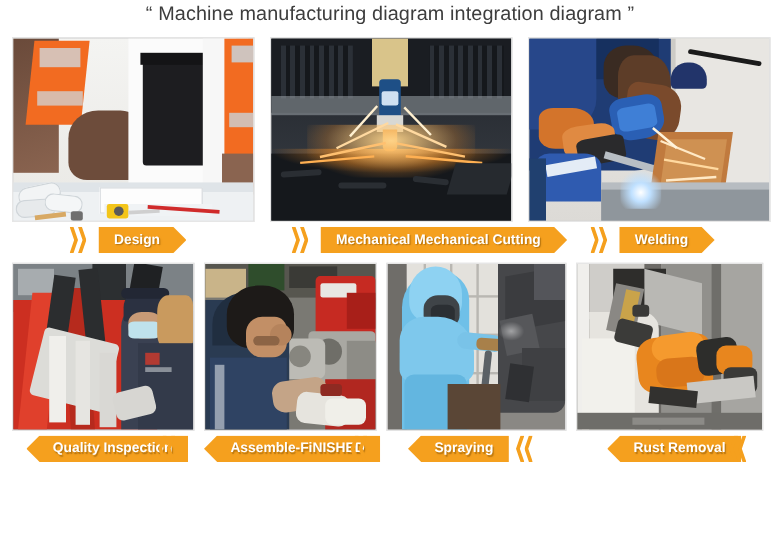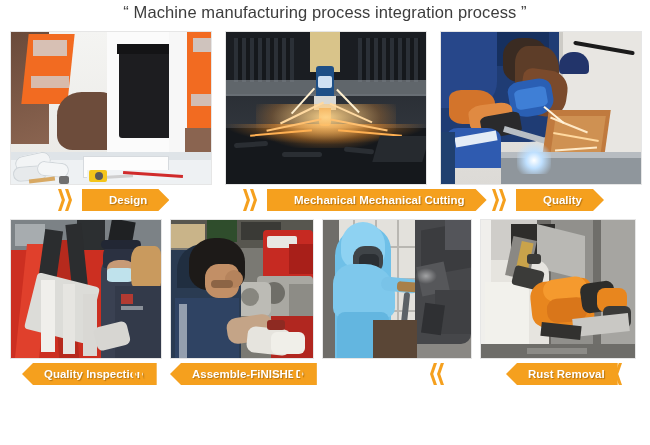--- a/index.html
+++ b/index.html
@@ -62,42 +62,42 @@
     border:1px solid #e6e6e6;background:#cfcfcf;
   }
   .photo *{position:absolute;}
 
   
   .labelrow{position:relative;height:30px;}
   .lab{
     position:absolute;height:22px;display:flex;align-items:center;
     background:#f5a01e;
   }
-  .lab.fwd{clip-path:polygon(0 0,calc(100% - 11px) 0,100% 50%,calc(100% - 11px) 100%,0 100%);padding-left:27px;padding-right:22px;}
+  .lab.fwd{clip-path:polygon(0 0,calc(100% - 11px) 0,100% 50%,calc(100% - 11px) 100%,0 100%);padding-left:13px;padding-right:22px;}
   .lab.rev{clip-path:polygon(11px 0,100% 0,100% 100%,11px 100%,0 50%);padding-left:22px;padding-right:13px;}
   .lab span{
     color:#fff;font-size:11.5px;font-weight:bold;white-space:nowrap;
     text-shadow:1px 1px 1px rgba(130,78,0,.55);
   }
   .chev{position:absolute;height:22px;width:15px;}
   .chev i{
     position:absolute;display:block;width:7px;height:22px;
     background:#f5a01e;
   }
   .chev.fwd i{clip-path:polygon(0 0,46% 0,100% 50%,46% 100%,0 100%,54% 50%);}
   .chev.rev i{clip-path:polygon(54% 0,100% 0,46% 50%,100% 100%,54% 100%,0 50%);}
   .chev i.a{left:0;} .chev i.b{left:7px;}
 </style>
 </head>
 <body>
 
 <div class="page">
 
 
-  <div class="subtitle">“ Machine manufacturing process integration process ”</div>
+  <div class="subtitle">“ Machine manufacturing diagram integration diagram ”</div>
 
   <div class="row row-top">
 
     <div class="cell">
       <div class="photo" style="width:200px;height:152px;">
         <div style="inset:0;background:linear-gradient(#f4f4f2,#e9e8e4);"></div>
         <div style="left:0;top:0;width:38px;height:112px;background:linear-gradient(160deg,#6a4a3a,#8a6450);"></div>
         <div style="left:14px;top:2px;width:46px;height:70px;background:#f26b21;transform:skewX(-6deg);"></div>
         <div style="left:22px;top:8px;width:34px;height:16px;background:#cfd6da;opacity:.8;"></div>
         <div style="left:20px;top:44px;width:38px;height:12px;background:#cfd6da;opacity:.75;"></div>
@@ -205,21 +205,21 @@
         <div style="left:112px;top:104px;width:46px;height:2px;background:#ffd9a0;transform:rotate(10deg);"></div>
         <div style="left:114px;top:116px;width:42px;height:2px;background:#ffe9c6;transform:rotate(-4deg);"></div>
         <div style="left:100px;top:82px;width:26px;height:2px;background:#fff4dd;transform:rotate(40deg);"></div>
       </div>
       <div class="labelrow">
         <div class="chev fwd" style="left:52px;top:4px;">
             <i class="a"></i>
             <i class="b"></i>
           </div>
         <div class="lab fwd" style="left:76px;top:4px;">
-          <span>Quality</span>
+          <span>Welding</span>
         </div>
       </div>
     </div>
   </div>
 
   <div class="row row-bot">
 
     <div class="cell">
       <div class="photo" style="width:150px;height:138px;">
         <div style="inset:0;background:linear-gradient(#9aa0a4,#6e7377);"></div>
@@ -324,20 +324,23 @@
         <div style="left:92px;top:0;width:56px;height:124px;background:#46474a;border-radius:0 0 10px 0;"></div>
         <div style="left:98px;top:6px;width:50px;height:46px;background:#3b3c3f;transform:skewY(-10deg);"></div>
         <div style="left:96px;top:44px;width:28px;height:30px;background:#56575a;transform:rotate(-12deg);"></div>
         <div style="left:112px;top:70px;width:36px;height:44px;background:#3f4043;"></div>
         <div style="left:100px;top:84px;width:20px;height:30px;background:#2f3033;transform:rotate(8deg);"></div>
         <div style="left:122px;top:0;width:26px;height:30px;background:#54555a;"></div>
         <div style="left:50px;top:100px;width:44px;height:38px;background:#5a4636;"></div>
         <div style="left:92px;top:48px;width:22px;height:16px;background:radial-gradient(ellipse,rgba(255,255,255,.45),rgba(255,255,255,0) 70%);"></div>
       </div>
       <div class="labelrow">
+        <div class="lab rev" style="left:18px;top:4px;">
+          <span>Spraying</span>
+        </div>
         <div class="chev rev" style="left:108px;top:4px;">
             <i class="a"></i>
             <i class="b"></i>
           </div>
       </div>
     </div>
 
     <div class="cell">
       <div class="photo" style="width:154px;height:138px;">
         <div style="inset:0;background:linear-gradient(#a8a6a2,#7e7c78);"></div>

